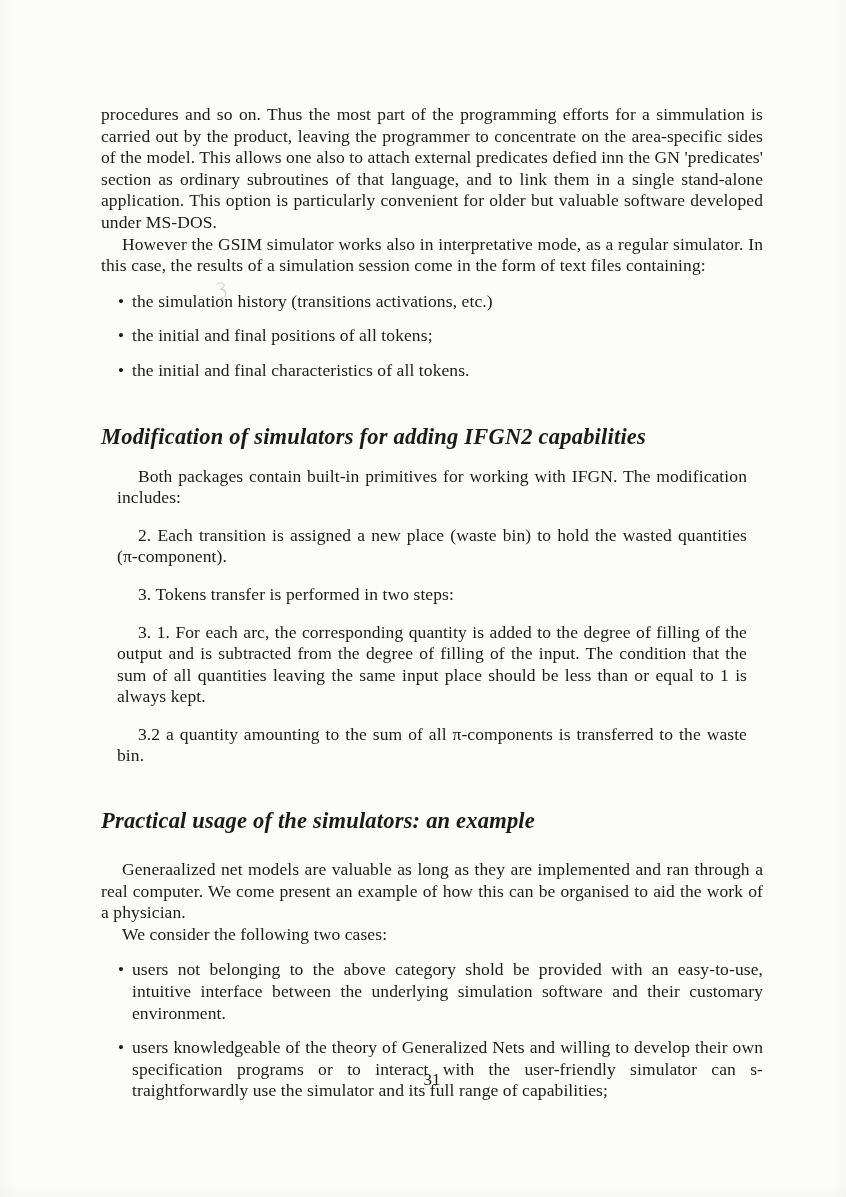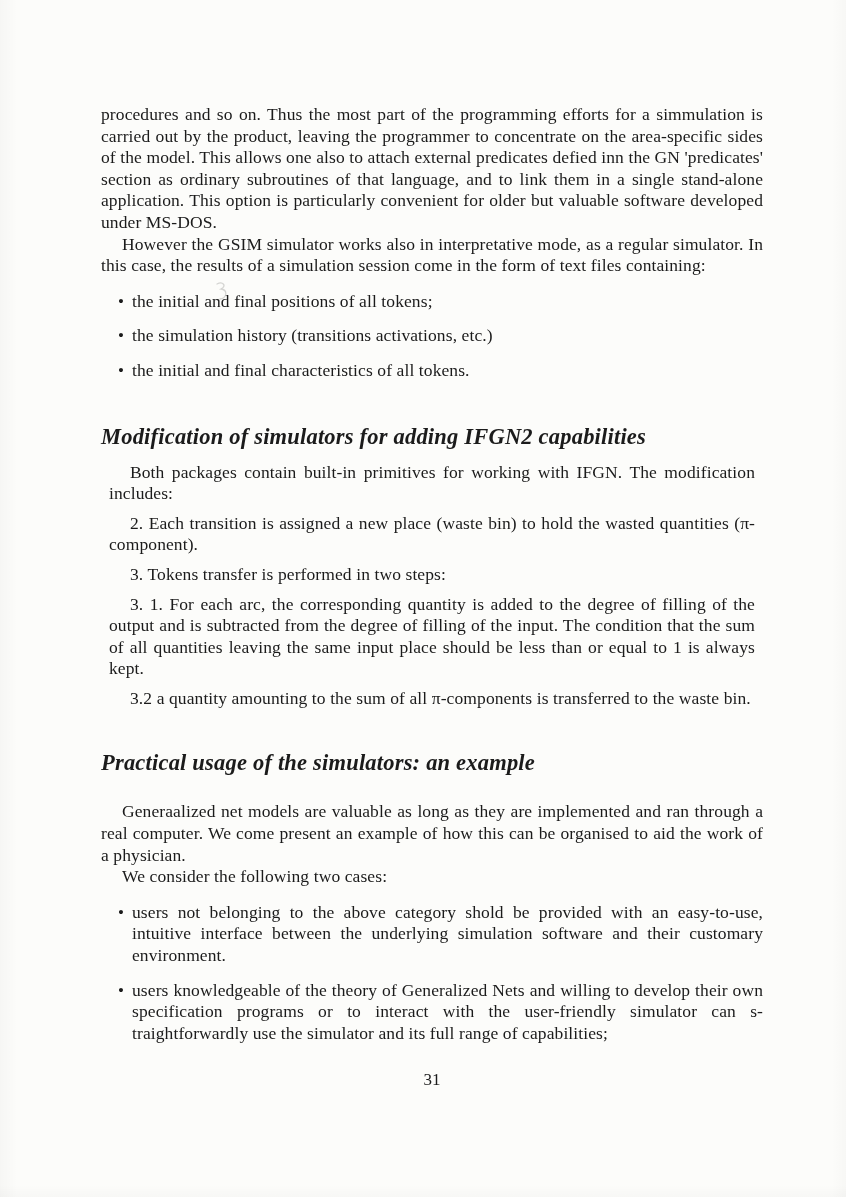--- a/index.html
+++ b/index.html
@@ -81,36 +81,36 @@
     opacity: 0.55;
   }
   .page-number {
     position: absolute;
     top: 966px;
     left: 0;
     width: 100%;
     text-align: center;
     font-size: 17px;
   }
-  .s1p { margin: 8px; }
+  .s1p { margin: 16px; }
 </style>
 </head>
 <body>
 
 <div class="scan-vignette"></div>
 
 <div class="page-body">
 
   <p class="p">procedures and so on. Thus the most part of the programming efforts for a simmulation is carried out by the product, leaving the programmer to concentrate on the area-specific sides of the model. This allows one also to attach external predicates defied inn the GN 'predicates' section as ordinary subroutines of that language, and to link them in a single stand-alone application. This option is particularly convenient for older but valuable software developed under MS-DOS.</p>
 
   <p class="p indent">However the GSIM simulator works also in interpretative mode, as a regular simulator. In this case, the results of a simulation session come in the form of text files containing:</p>
 
   <ul class="bullets">
+    <li>the simulation history (transitions activations, etc.)</li>
     <li>the initial and final positions of all tokens;</li>
-    <li>the simulation history (transitions activations, etc.)</li>
     <li>the initial and final characteristics of all tokens.</li>
   </ul>
 
   <h2 class="section-heading" id="heading-modification">Modification of simulators for adding IFGN2 capabilities</h2>
 
   <p class="p indent s1p">Both packages contain built-in primitives for working with IFGN. The modification includes:</p>
   <p class="p indent s1p">2. Each transition is assigned a new place (waste bin) to hold the wasted quantities (π-component).</p>
   <p class="p indent s1p">3. Tokens transfer is performed in two steps:</p>
   <p class="p indent s1p">3. 1. For each arc, the corresponding quantity is added to the degree of filling of the output and is subtracted from the degree of filling of the input. The condition that the sum of all quantities leaving the same input place should be less than or equal to 1 is always kept.</p>
   <p class="p indent s1p">3.2 a quantity amounting to the sum of all π-components is transferred to the waste bin.</p>

